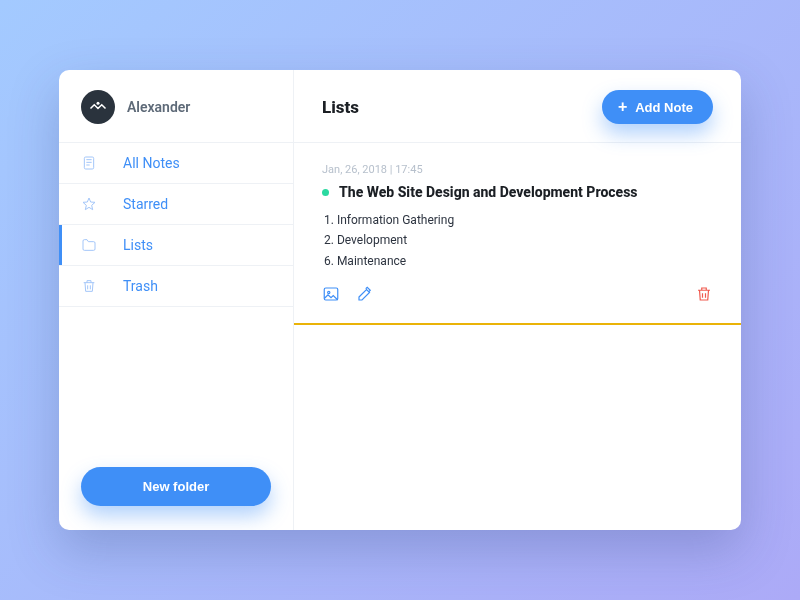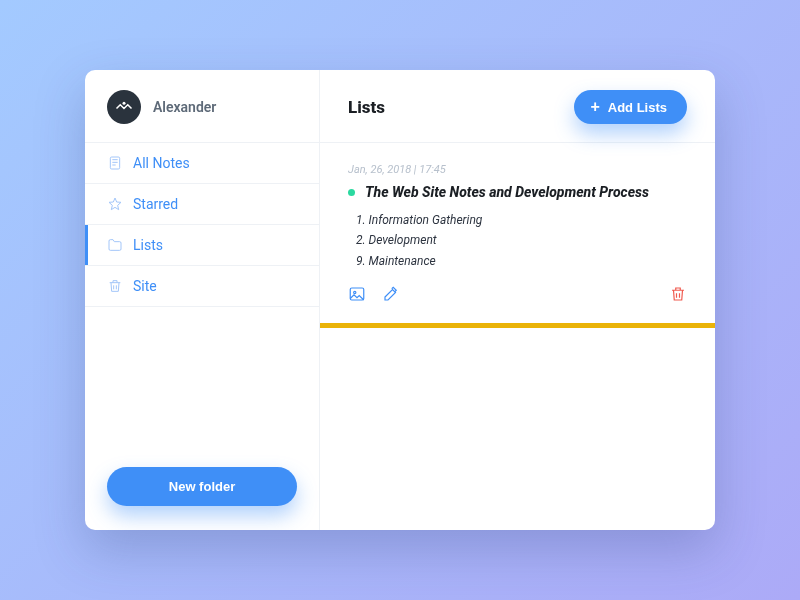--- a/index.html
+++ b/index.html
@@ -5,21 +5,21 @@
   * { box-sizing: border-box; margin: 0; padding: 0; }
   html, body { width: 800px; height: 600px; }
   body {
     font-family: -apple-system, BlinkMacSystemFont, "Segoe UI", Roboto, sans-serif;
     background: linear-gradient(135deg, #a3caff 0%, #acaaf7 100%);
     display: flex;
     align-items: center;
     justify-content: center;
   }
   .app {
-    width: 630px;
+    width: 682px;
     height: 460px;
     background: #fff;
     border-radius: 10px;
     box-shadow: 0 20px 50px rgba(40, 60, 120, 0.25);
     display: flex;
     overflow: hidden;
   }
   .sidebar {
     width: 235px;
     border-right: 1px solid #eef1f5;
@@ -41,21 +41,21 @@
   .avatar svg { width: 18px; height: 18px; }
   .user-name {
     font-size: 14px;
     font-weight: 600;
     color: #5e6a78;
   }
   .nav { border-top: 1px solid #eef1f5; }
   .nav-item {
     display: flex;
     align-items: flex-end;
-    gap: 10px;
+    gap: 26px;
     padding: 12px 22px;
     border-bottom: 1px solid #eef1f5;
     font-size: 14px;
     color: #3f8ff7;
     cursor: pointer;
     position: relative;
   }
   .nav-item.active::before {
     content: "";
     position: absolute;
@@ -96,26 +96,26 @@
     padding: 9px 20px 9px 16px;
     font-size: 13px;
     font-weight: 700;
     display: flex;
     align-items: center;
     gap: 8px;
     cursor: pointer;
     box-shadow: 0 10px 20px rgba(63,143,247,0.4);
   }
   .add-note .plus { font-size: 16px; line-height: 1; }
-  .note-card { padding: 20px 28px; border-bottom: 5px solid #eab308; font-style: italic; }
+  .note-card { padding: 20px 28px; border-bottom: 2px solid #eab308; }
   .note-meta { font-size: 11px; color: #b7c0cc; margin-bottom: 8px; }
   .note-title-row { display: flex; align-items: center; gap: 10px; margin-bottom: 10px; }
   .dot { width: 7px; height: 7px; border-radius: 50%; background: #2bd9a0; flex-shrink: 0; }
   .note-title { font-size: 14px; font-weight: 800; color: #1b1f24; }
-  .note-body { font-size: 12px; color: #2d3440; line-height: 1.7; margin-bottom: 14px; margin-left: 8px;}
+  .note-body { font-size: 12px; color: #2d3440; line-height: 1.7; margin-bottom: 14px; margin-left: 2px;}
   .note-actions { display: flex; align-items: center; gap: 16px; }
   .note-actions .spacer { flex: 1; }
   .action-icon { width: 18px; height: 18px; cursor: pointer; }
   .action-icon svg { width: 18px; height: 18px; }
   .blue svg { stroke: #3f8ff7; fill: none; stroke-width: 1.6; }
   .red svg { stroke: #f05a4f; fill: none; stroke-width: 1.6; }
 </style>
 </head>
 <body>
 
@@ -157,52 +157,52 @@
             </svg>
         </span>
         <span>Lists</span>
       </div>
       <div class="nav-item">
         <span class="nav-icon">
           <svg viewBox="0 0 24 24">
               <path d="M4 7h16M9 7V4h6v3M6 7l1 13h10l1-13M10 11v6M14 11v6"></path>
             </svg>
         </span>
-        <span>Site</span>
+        <span>Trash</span>
       </div>
     </nav>
 
     <div class="sidebar-spacer"></div>
 
     <div class="new-folder-wrap">
       <button class="new-folder">New folder</button>
     </div>
   </aside>
 
   <main class="main">
     <div class="main-header">
       <h1 class="main-title">Lists</h1>
       <button class="add-note">
         <span class="plus">+</span>
-        <span>Add Lists</span>
+        <span>Add Note</span>
       </button>
     </div>
 
     <article class="note-card">
       <div class="note-meta">
         <span>Jan, 26, 2018</span><span>  |  </span><span>17:45</span>
       </div>
       <div class="note-title-row">
         <span class="dot"></span>
-        <h2 class="note-title">The Web Site Notes and Development Process</h2>
+        <h2 class="note-title">The Web Site Design and Development Process</h2>
       </div>
       <div class="note-body">
         <div>1. Information Gathering</div>
         <div>2. Development</div>
-        <div>9. Maintenance</div>
+        <div>6. Maintenance</div>
       </div>
       <div class="note-actions">
         <span class="action-icon blue">
           <svg viewBox="0 0 24 24">
               <rect x="3" y="4" width="18" height="16" rx="2"></rect>
               <circle cx="9" cy="10" r="1.5"></circle>
               <path d="M3 18l5-5 4 4 3-3 6 6"></path>
             </svg>
         </span>
         <span class="action-icon blue">

